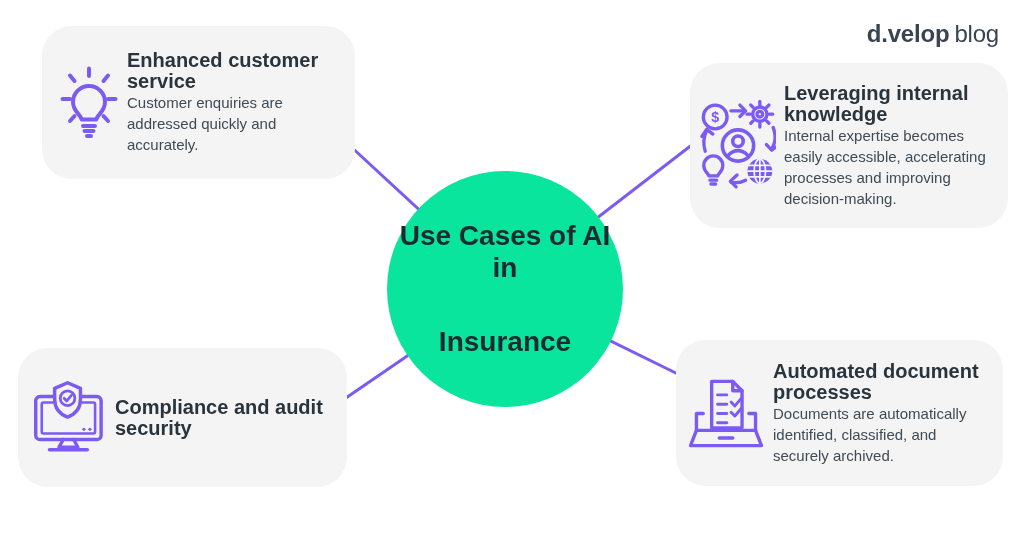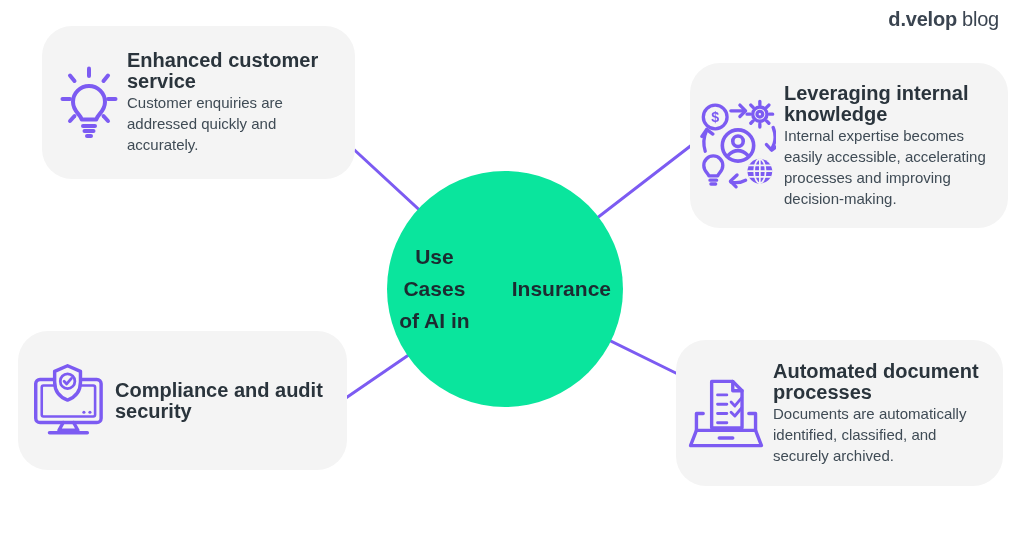--- a/index.html
+++ b/index.html
@@ -17,52 +17,52 @@
     position:relative;
     width:1024px;height:536px;
     background:#fff;
     overflow:hidden;
     font-family:"Liberation Sans","DejaVu Sans",sans-serif;
   }
   .connectors{position:absolute;left:0;top:0;z-index:1;}
   .connectors line{stroke:var(--accent_purple,#7C5BF2);stroke-width:3;stroke-linecap:round;}
 
   .logo{
-    position:absolute;top:8px;right:25px;z-index:3;
-    font-size:20px;color:var(--logo_text,#3A4450);letter-spacing:-0.2px;
+    position:absolute;top:20px;right:25px;z-index:3;
+    font-size:24px;color:var(--logo_text,#3A4450);letter-spacing:-0.2px;
   }
   .logo .brand{font-weight:bold;}
   .logo .suffix{font-weight:400;margin-left:5px;}
 
   .center-node{
     position:absolute;left:387px;top:171px;width:236px;height:236px;
     border-radius:50%;background:var(--accent_green,#0AE59D);
-    z-index:2;display:flex;flex-direction:row;align-items:center;justify-content:center;
+    z-index:2;display:flex;flex-direction:column;align-items:center;justify-content:center;
     text-align:center;color:var(--center_text,#1C2B31);
-    font-weight:bold;font-size:21px;line-height:32px;
+    font-weight:bold;font-size:28px;line-height:32px;
     padding:0 12px;
     gap:42px;
   }
 
   .card{
     position:absolute;z-index:2;
     background:var(--card_bg,#F4F4F4);
     border-radius:30px;
     display:flex;align-items:center;
   }
   .card .icon{flex:0 0 auto;color:var(--accent_purple,#7C5BF2);display:flex;align-items:center;}
   .card .txt{flex:1 1 auto;}
   .card .title{font-weight:bold;font-size:20px;line-height:21px;color:var(--heading_text,#2A343C);}
   .card .body{font-size:15px;line-height:21px;color:var(--body_text,#3F4B55);}
 
   .card-tl{left:42px;top:26px;width:313px;height:153px;padding-left:18px;padding-right:14px;}
   .card-tl .icon{margin-right:9px;}
   .card-tr{left:690px;top:63px;width:318px;height:165px;padding-left:10px;padding-right:14px;}
   .card-tr .icon{margin-right:8px;}
-  .card-bl{left:18px;top:331px;width:329px;height:139px;padding-left:14px;padding-right:16px;align-items:center;}
+  .card-bl{left:18px;top:348px;width:329px;height:139px;padding-left:14px;padding-right:16px;align-items:center;}
   .card-bl .icon{margin-right:5px;}
   .card-br{left:676px;top:340px;width:327px;height:146px;padding-left:12px;padding-right:12px;}
   .card-br .icon{margin-right:9px;}
 
   .icon svg{display:block;}
   .stroke{fill:none;stroke:currentColor;stroke-linecap:round;stroke-linejoin:round;}
   .fillbg{fill:var(--card_bg,#F4F4F4);}
   .grid{fill:none;stroke:var(--card_bg,#F4F4F4);stroke-width:1.8;stroke-linecap:round;}
 </style>
 </head>

